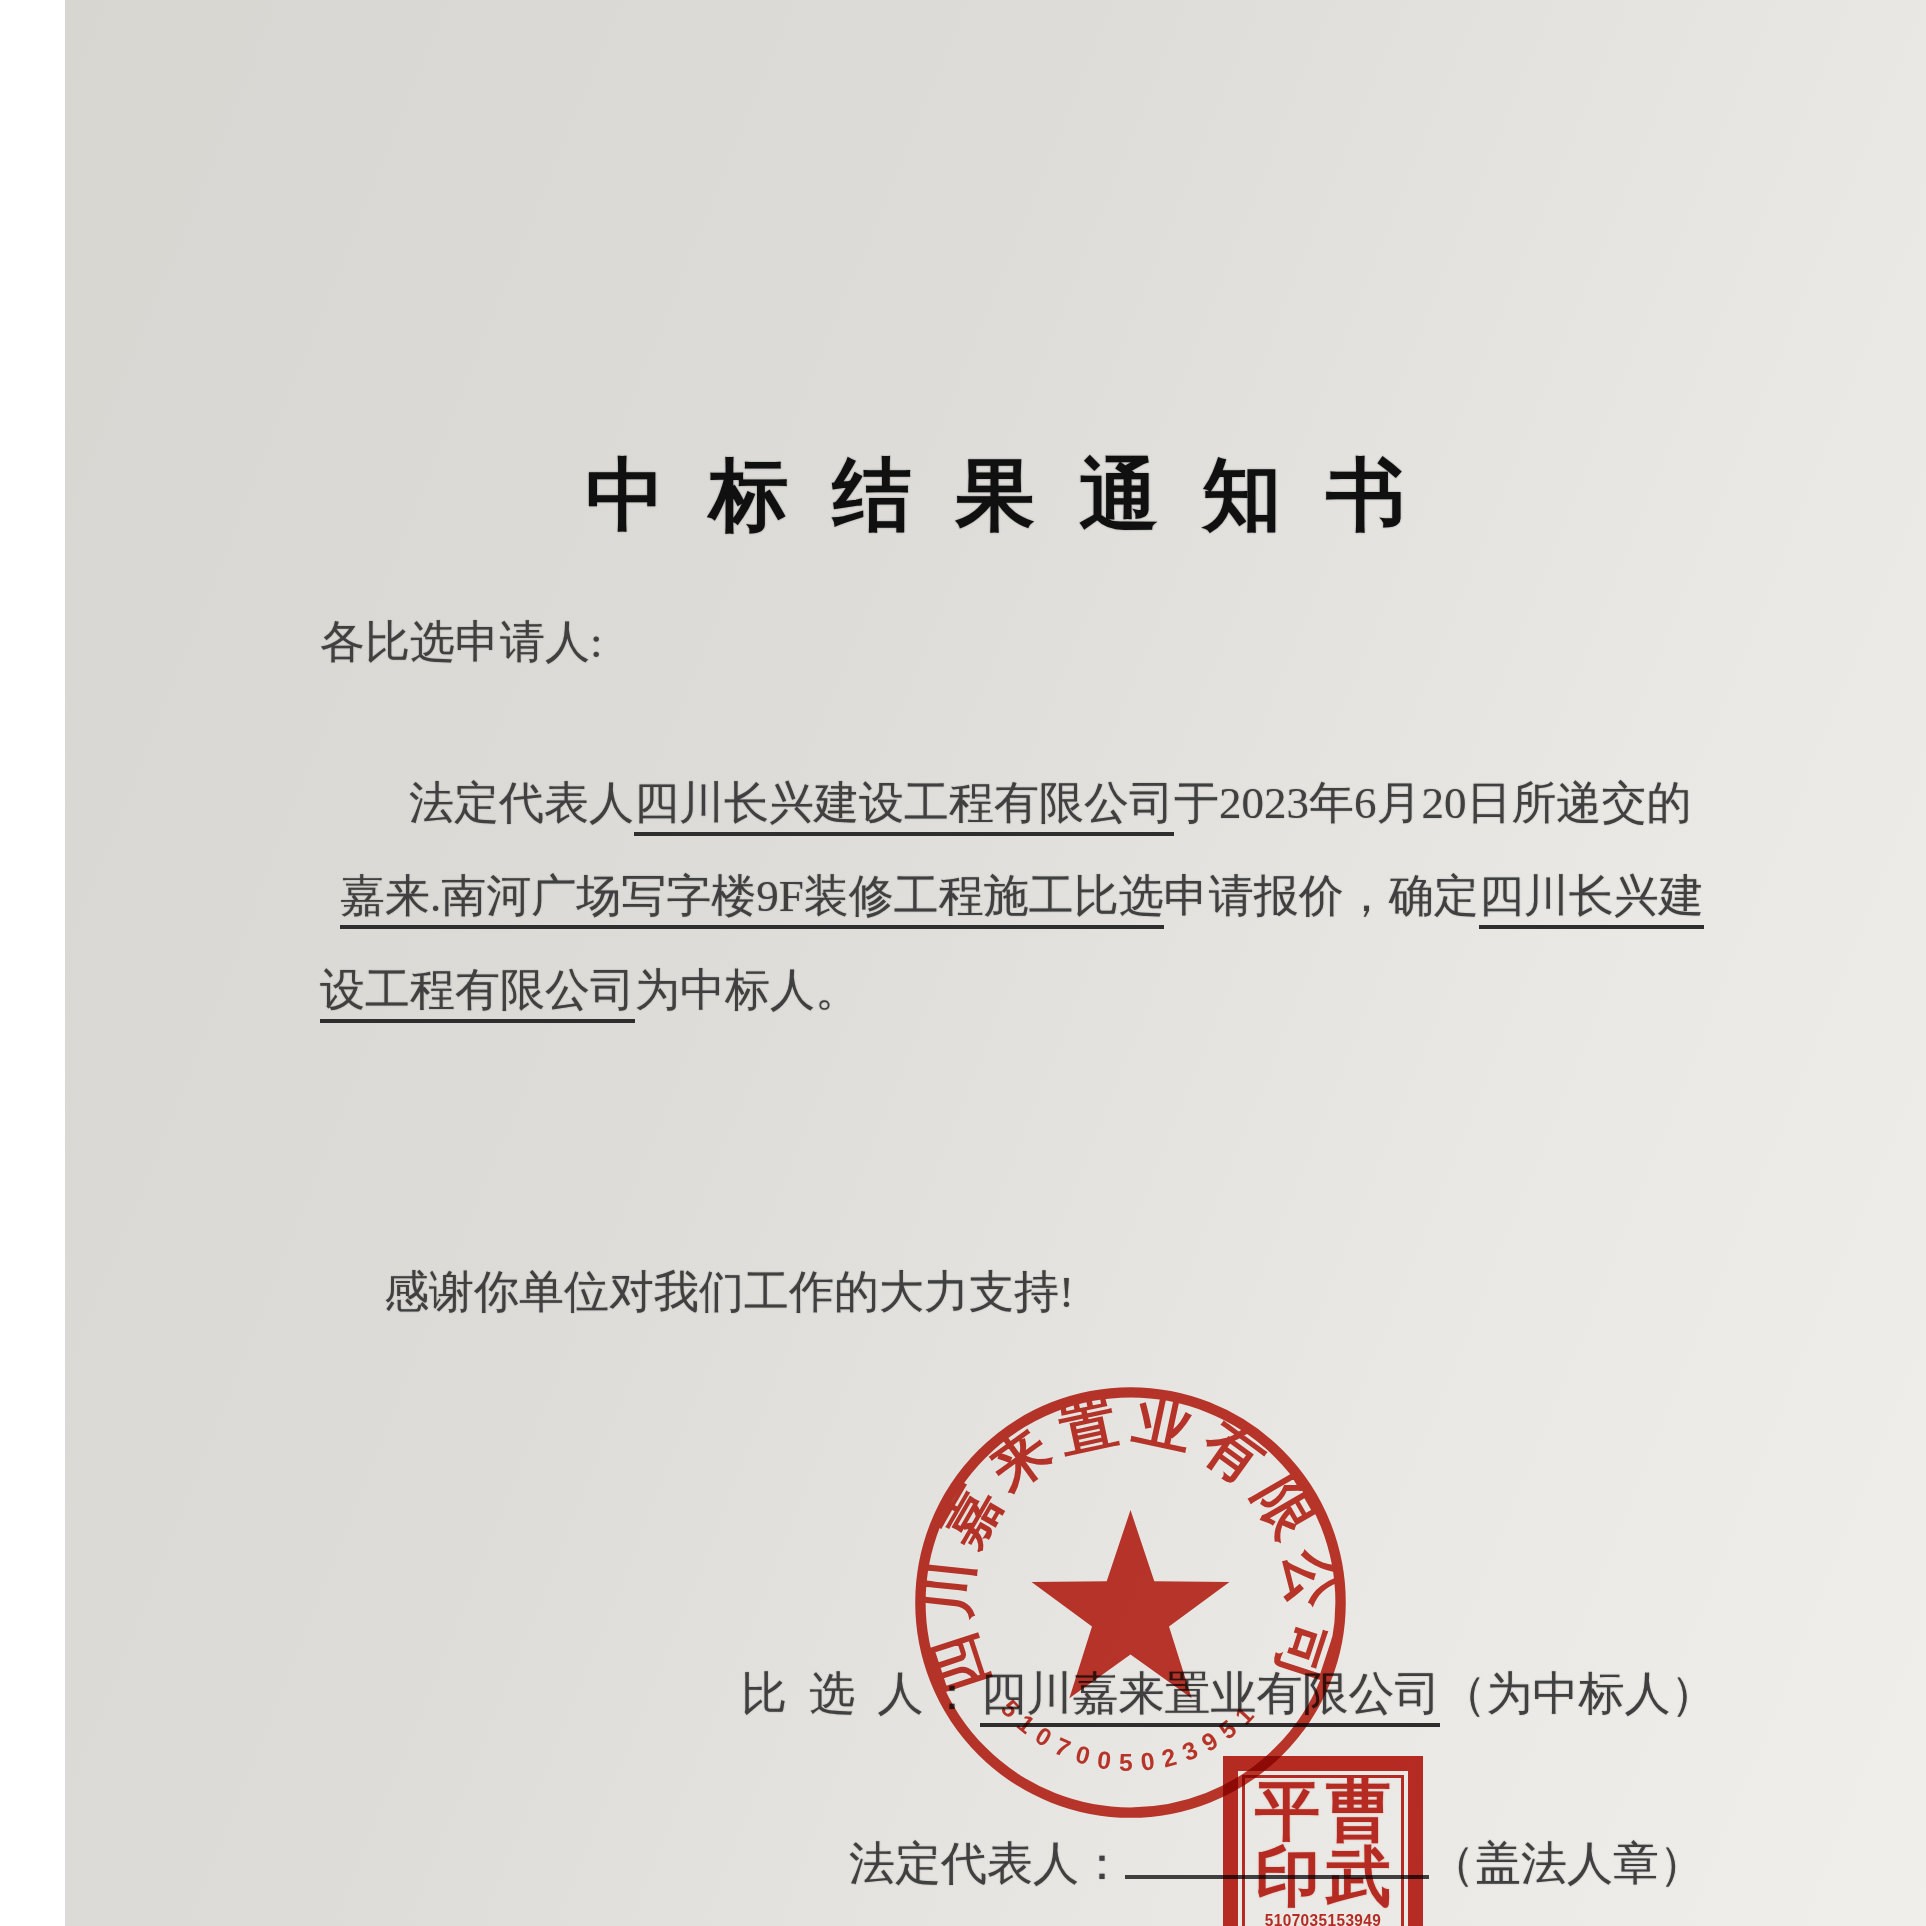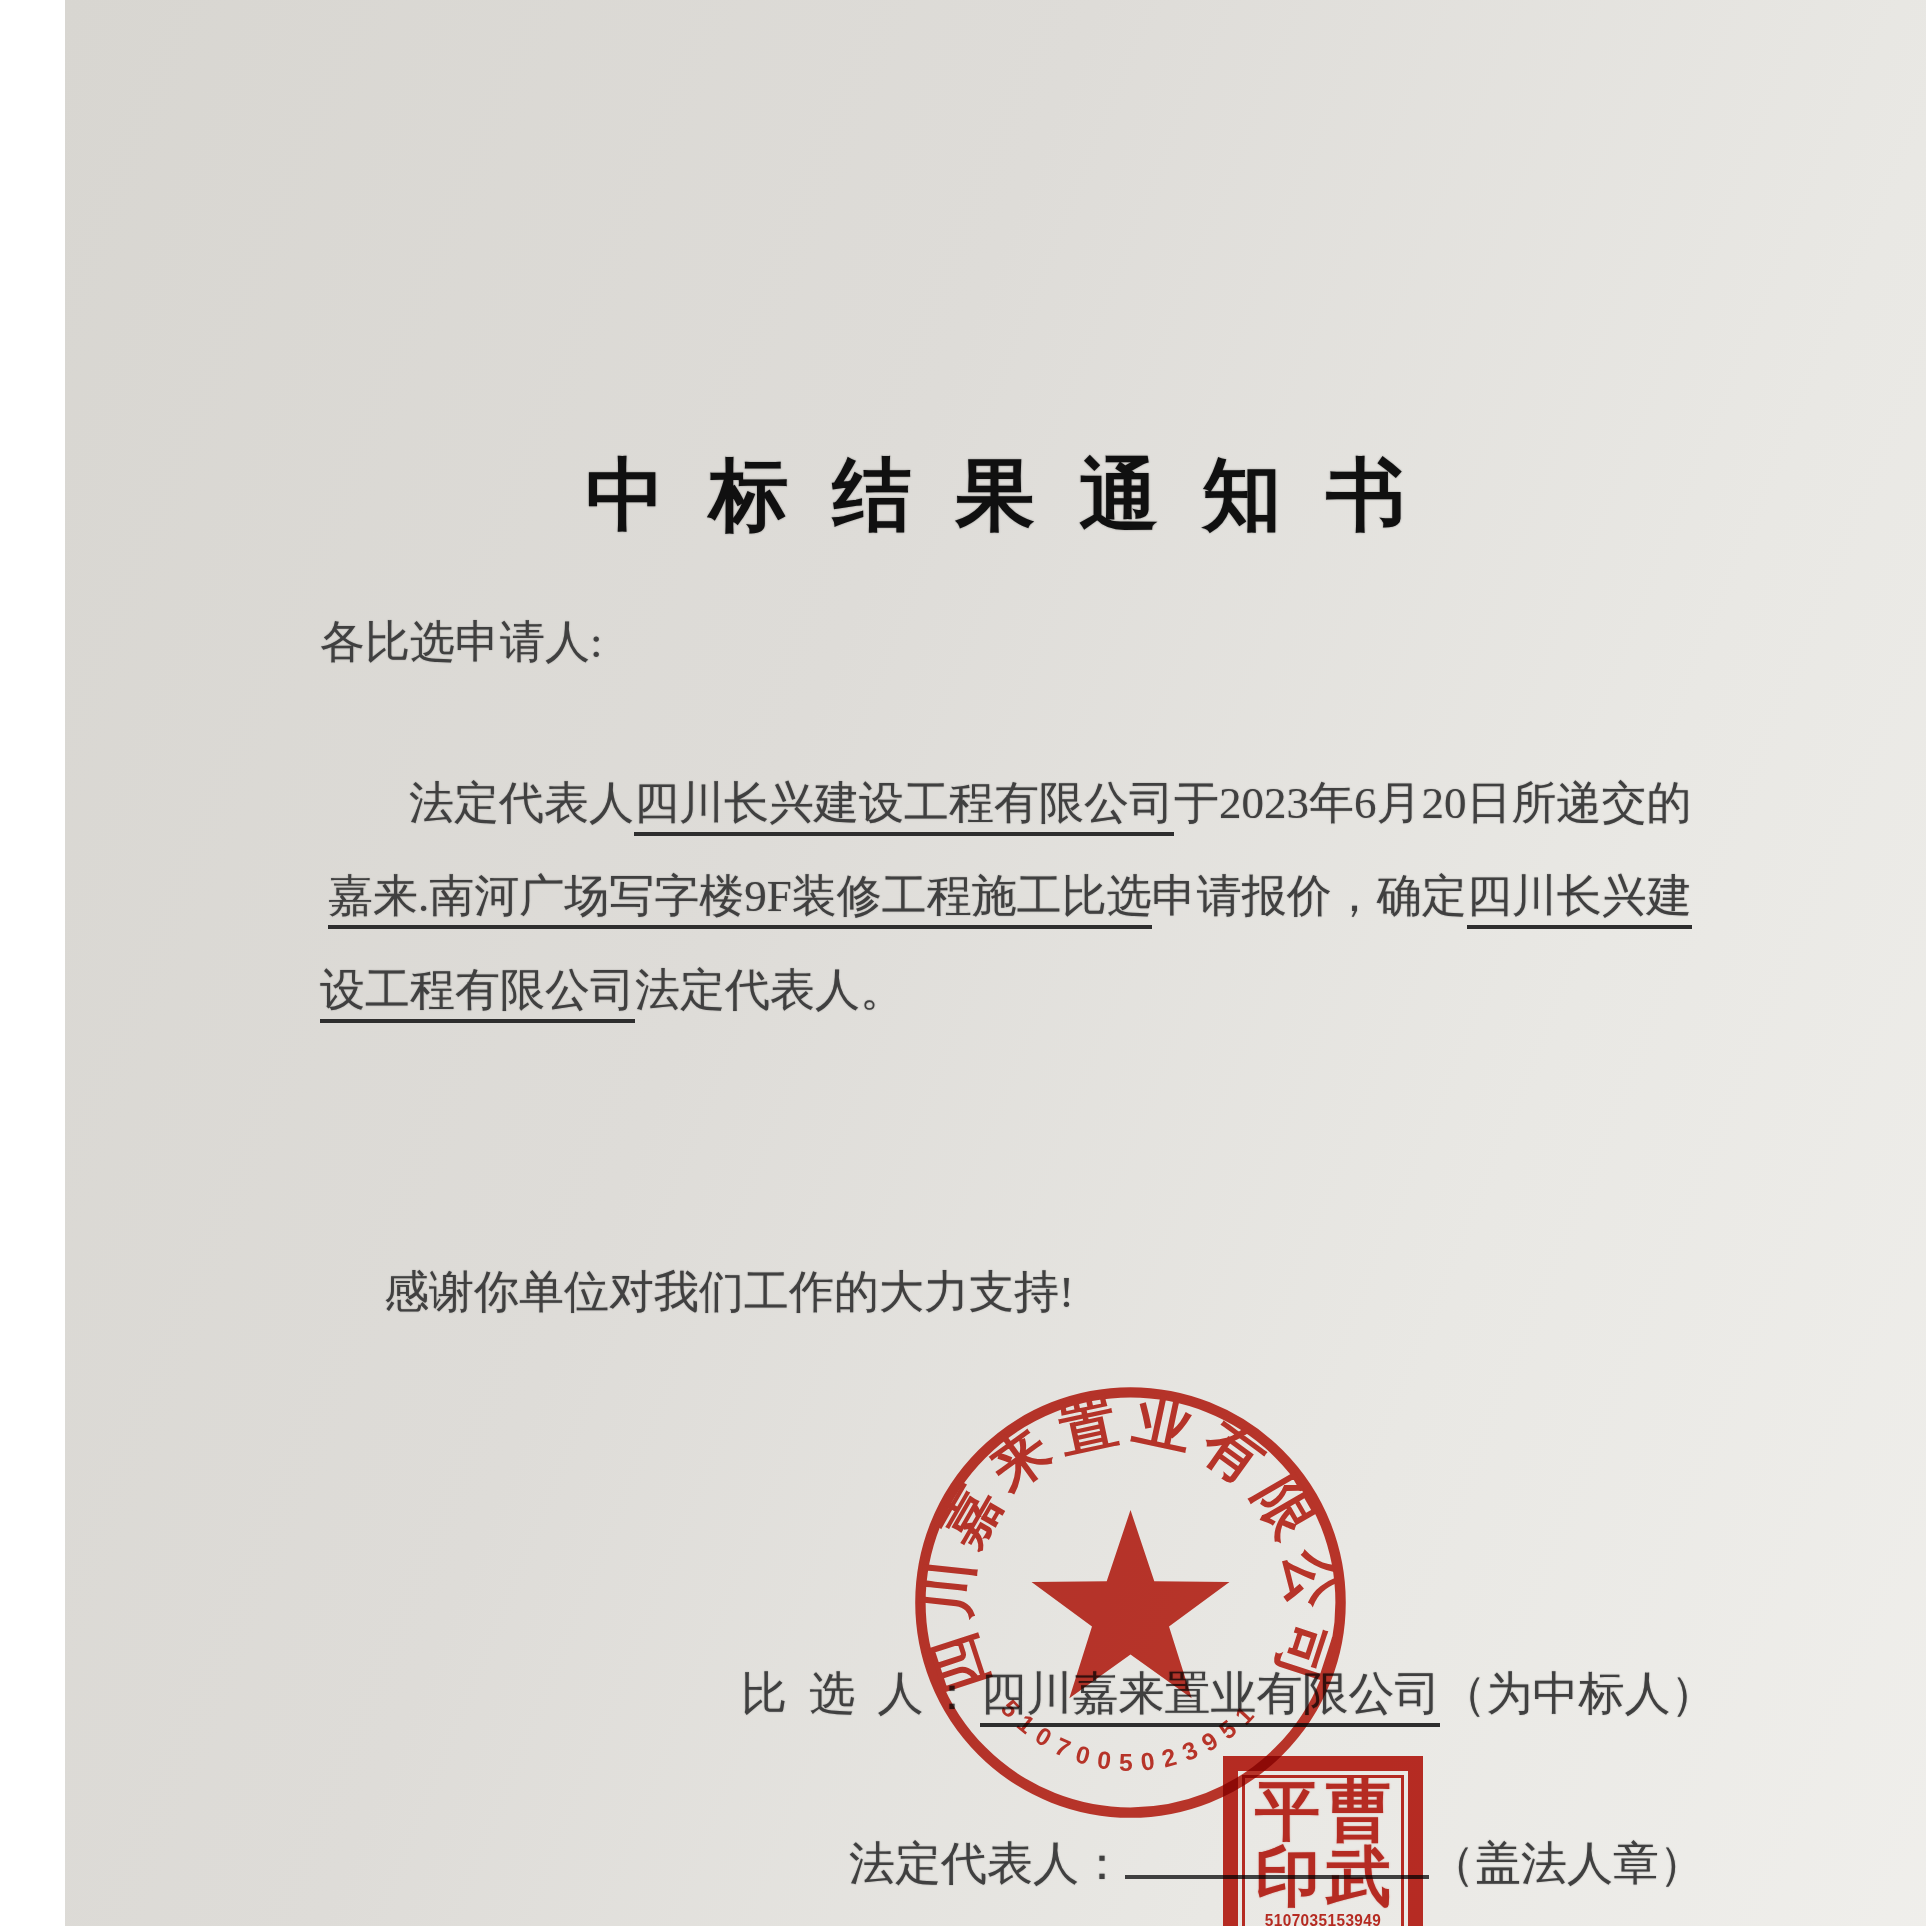--- a/index.html
+++ b/index.html
@@ -33,23 +33,23 @@
 <div class="paper">
   
 </div>
 
 <div class="abs title">中 标 结 果 通 知 书</div>
 
 <div class="abs bodytext" style="left:320px;top:612px;">各比选申请人:</div>
 
 <div class="abs bodytext" style="left:320px;top:773px;"><span class="indent"></span><span>法定代表人</span><span class="u">四川长兴建设工程有限公司</span><span>于2023年6月20日所递交的</span></div>
 
-<div class="abs bodytext" style="left:328px;top:866px;"><span class="u">嘉来.南河广场写字楼9F装修工程施工比选</span><span>申请报价，确定</span><span class="u">四川长兴建</span></div>
+<div class="abs bodytext" style="left:340px;top:866px;"><span class="u">嘉来.南河广场写字楼9F装修工程施工比选</span><span>申请报价，确定</span><span class="u">四川长兴建</span></div>
 
-<div class="abs bodytext" style="left:320px;top:960px;"><span class="u">设工程有限公司</span><span>法定代表人。</span></div>
+<div class="abs bodytext" style="left:320px;top:960px;"><span class="u">设工程有限公司</span><span>为中标人。</span></div>
 
 <div class="abs bodytext" style="left:384px;top:1262px;">感谢你单位对我们工作的大力支持!</div>
 
 <div class="abs bodytext sig" style="left:741px;top:1663px;"><span style="letter-spacing:5.4px;">比 选 人：</span><span class="u">四川嘉来置业有限公司</span><span>（为中标人）</span></div>
 
 <div class="abs bodytext sig" style="left:849px;top:1829px;"><span>法定代表人：</span><span class="blankline"></span><span>（盖法人章）</span></div>
 
 <svg class="abs seal-round" viewBox="0 0 1170 1170">
   <g fill="#c5281c" stroke="none">
     <circle cx="585" cy="585" r="545" fill="none" stroke="#c5281c" stroke-width="27"></circle>

